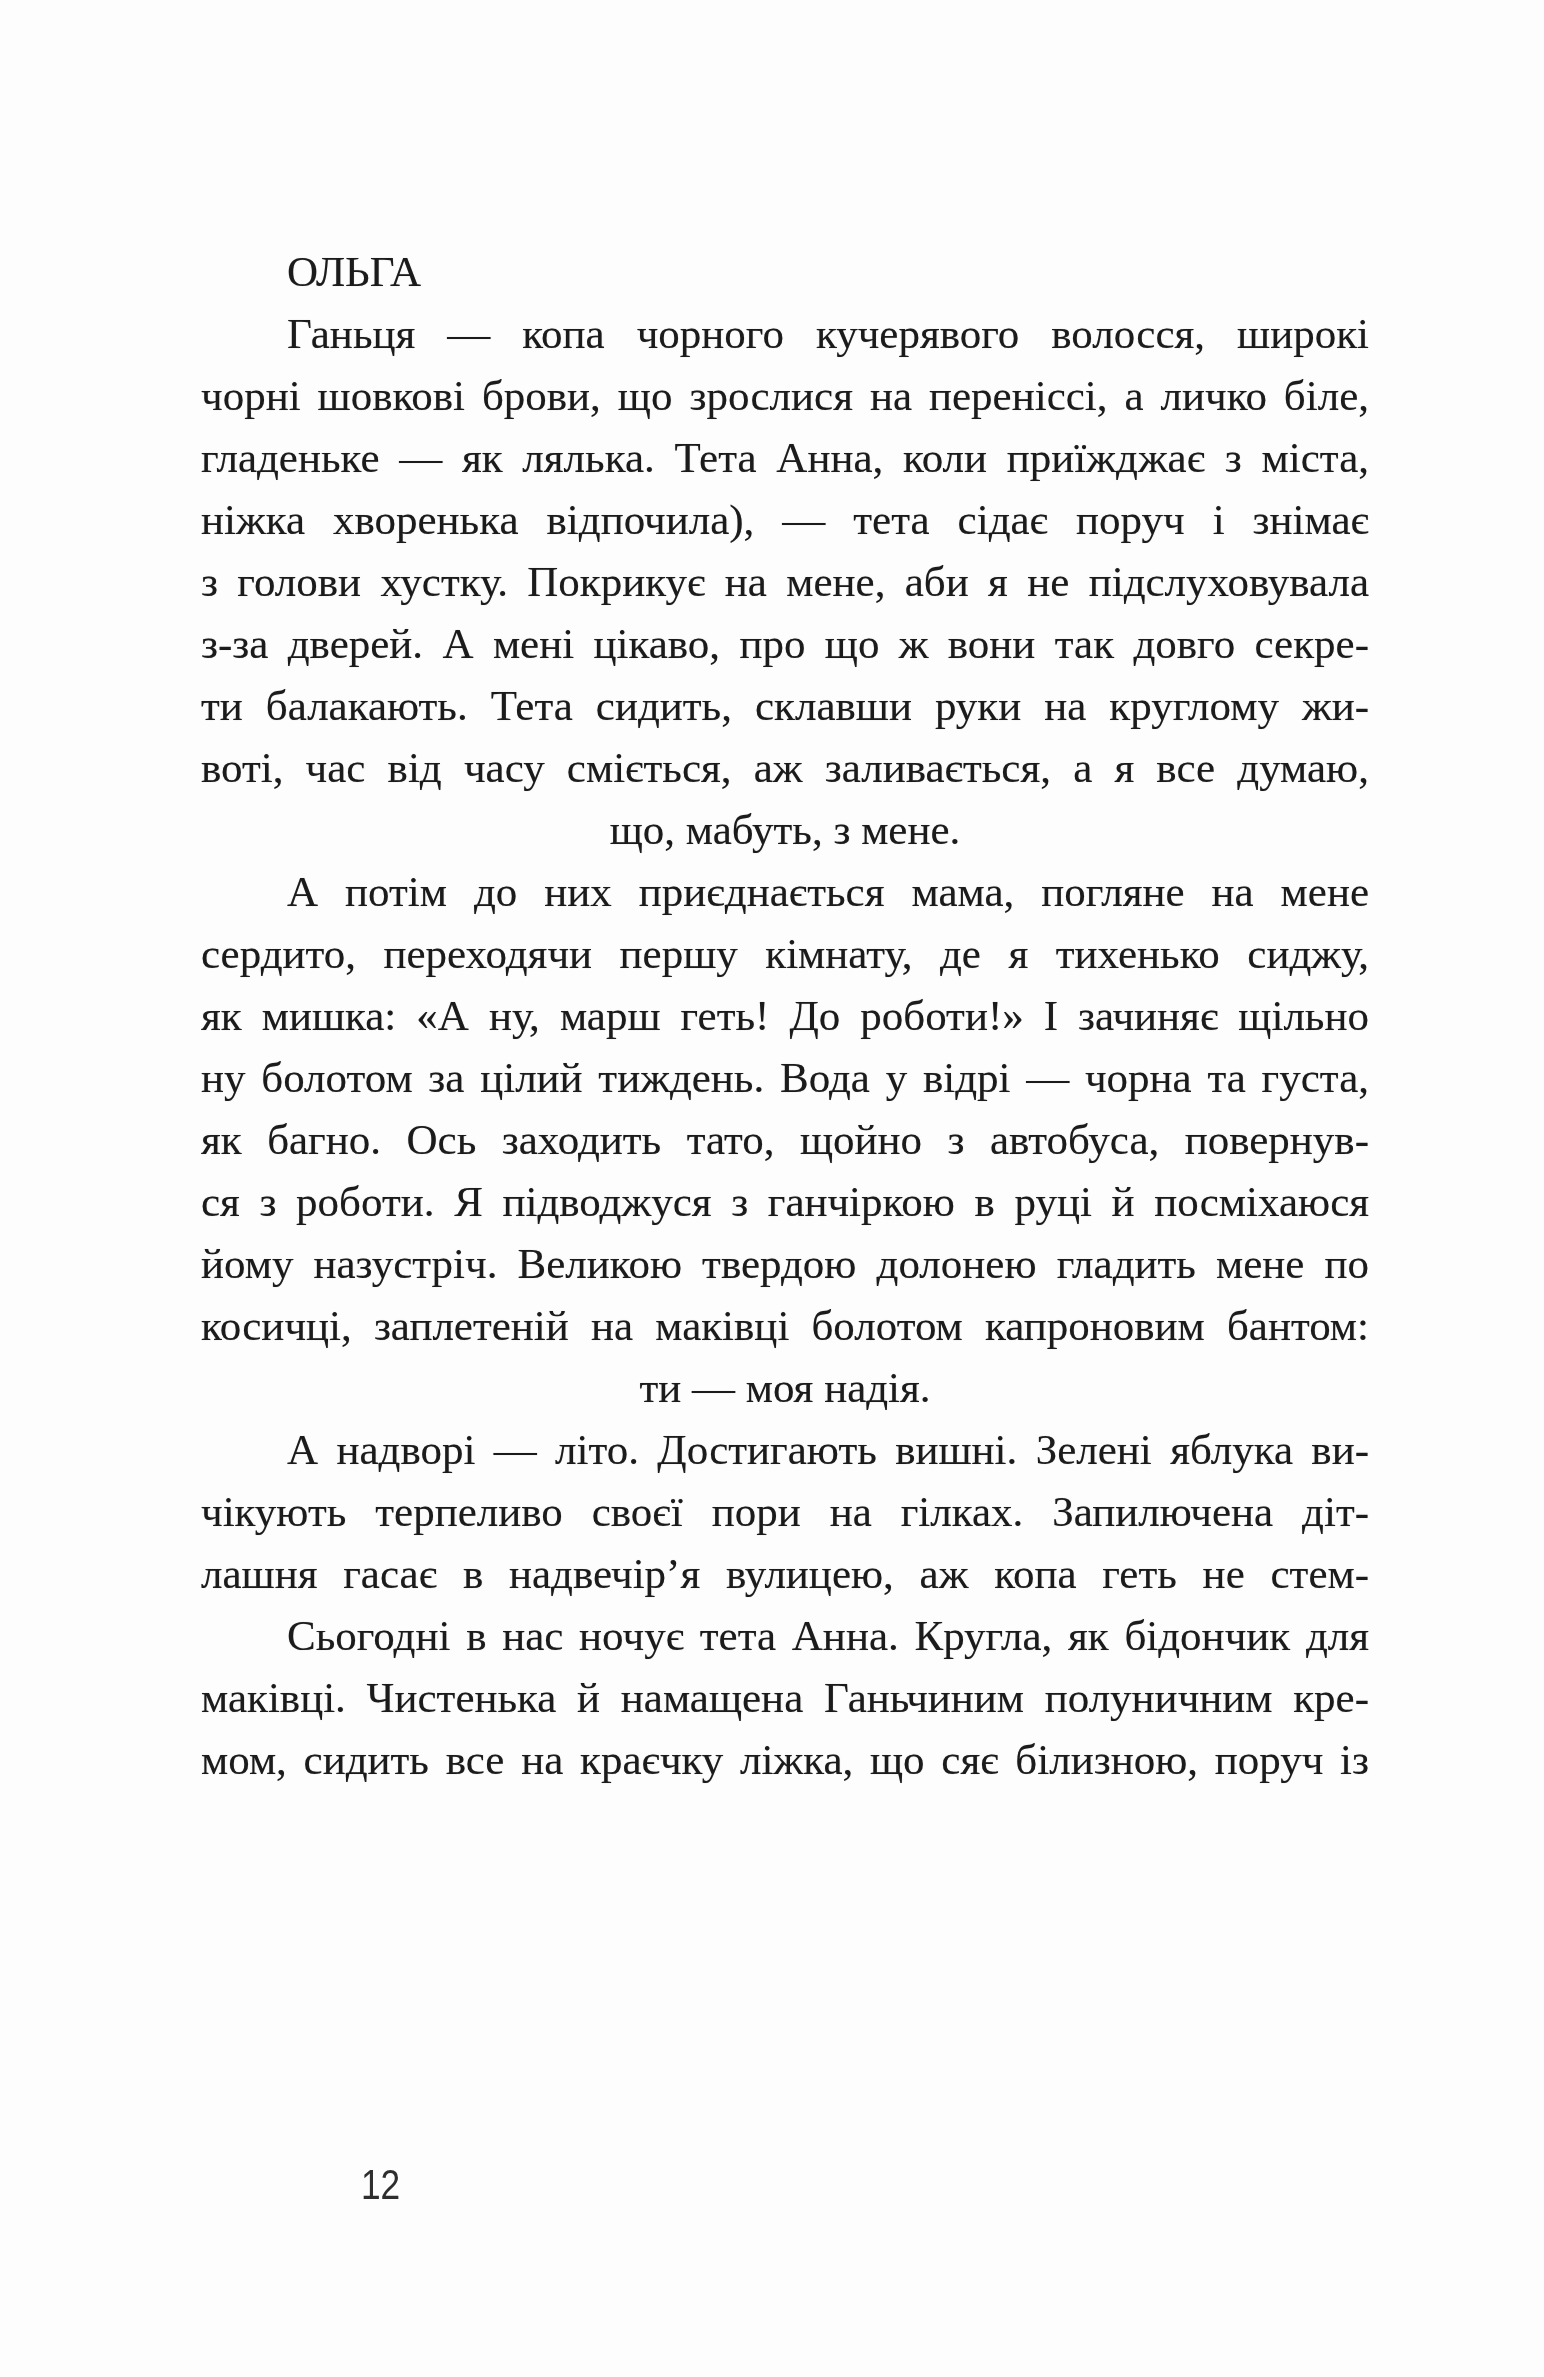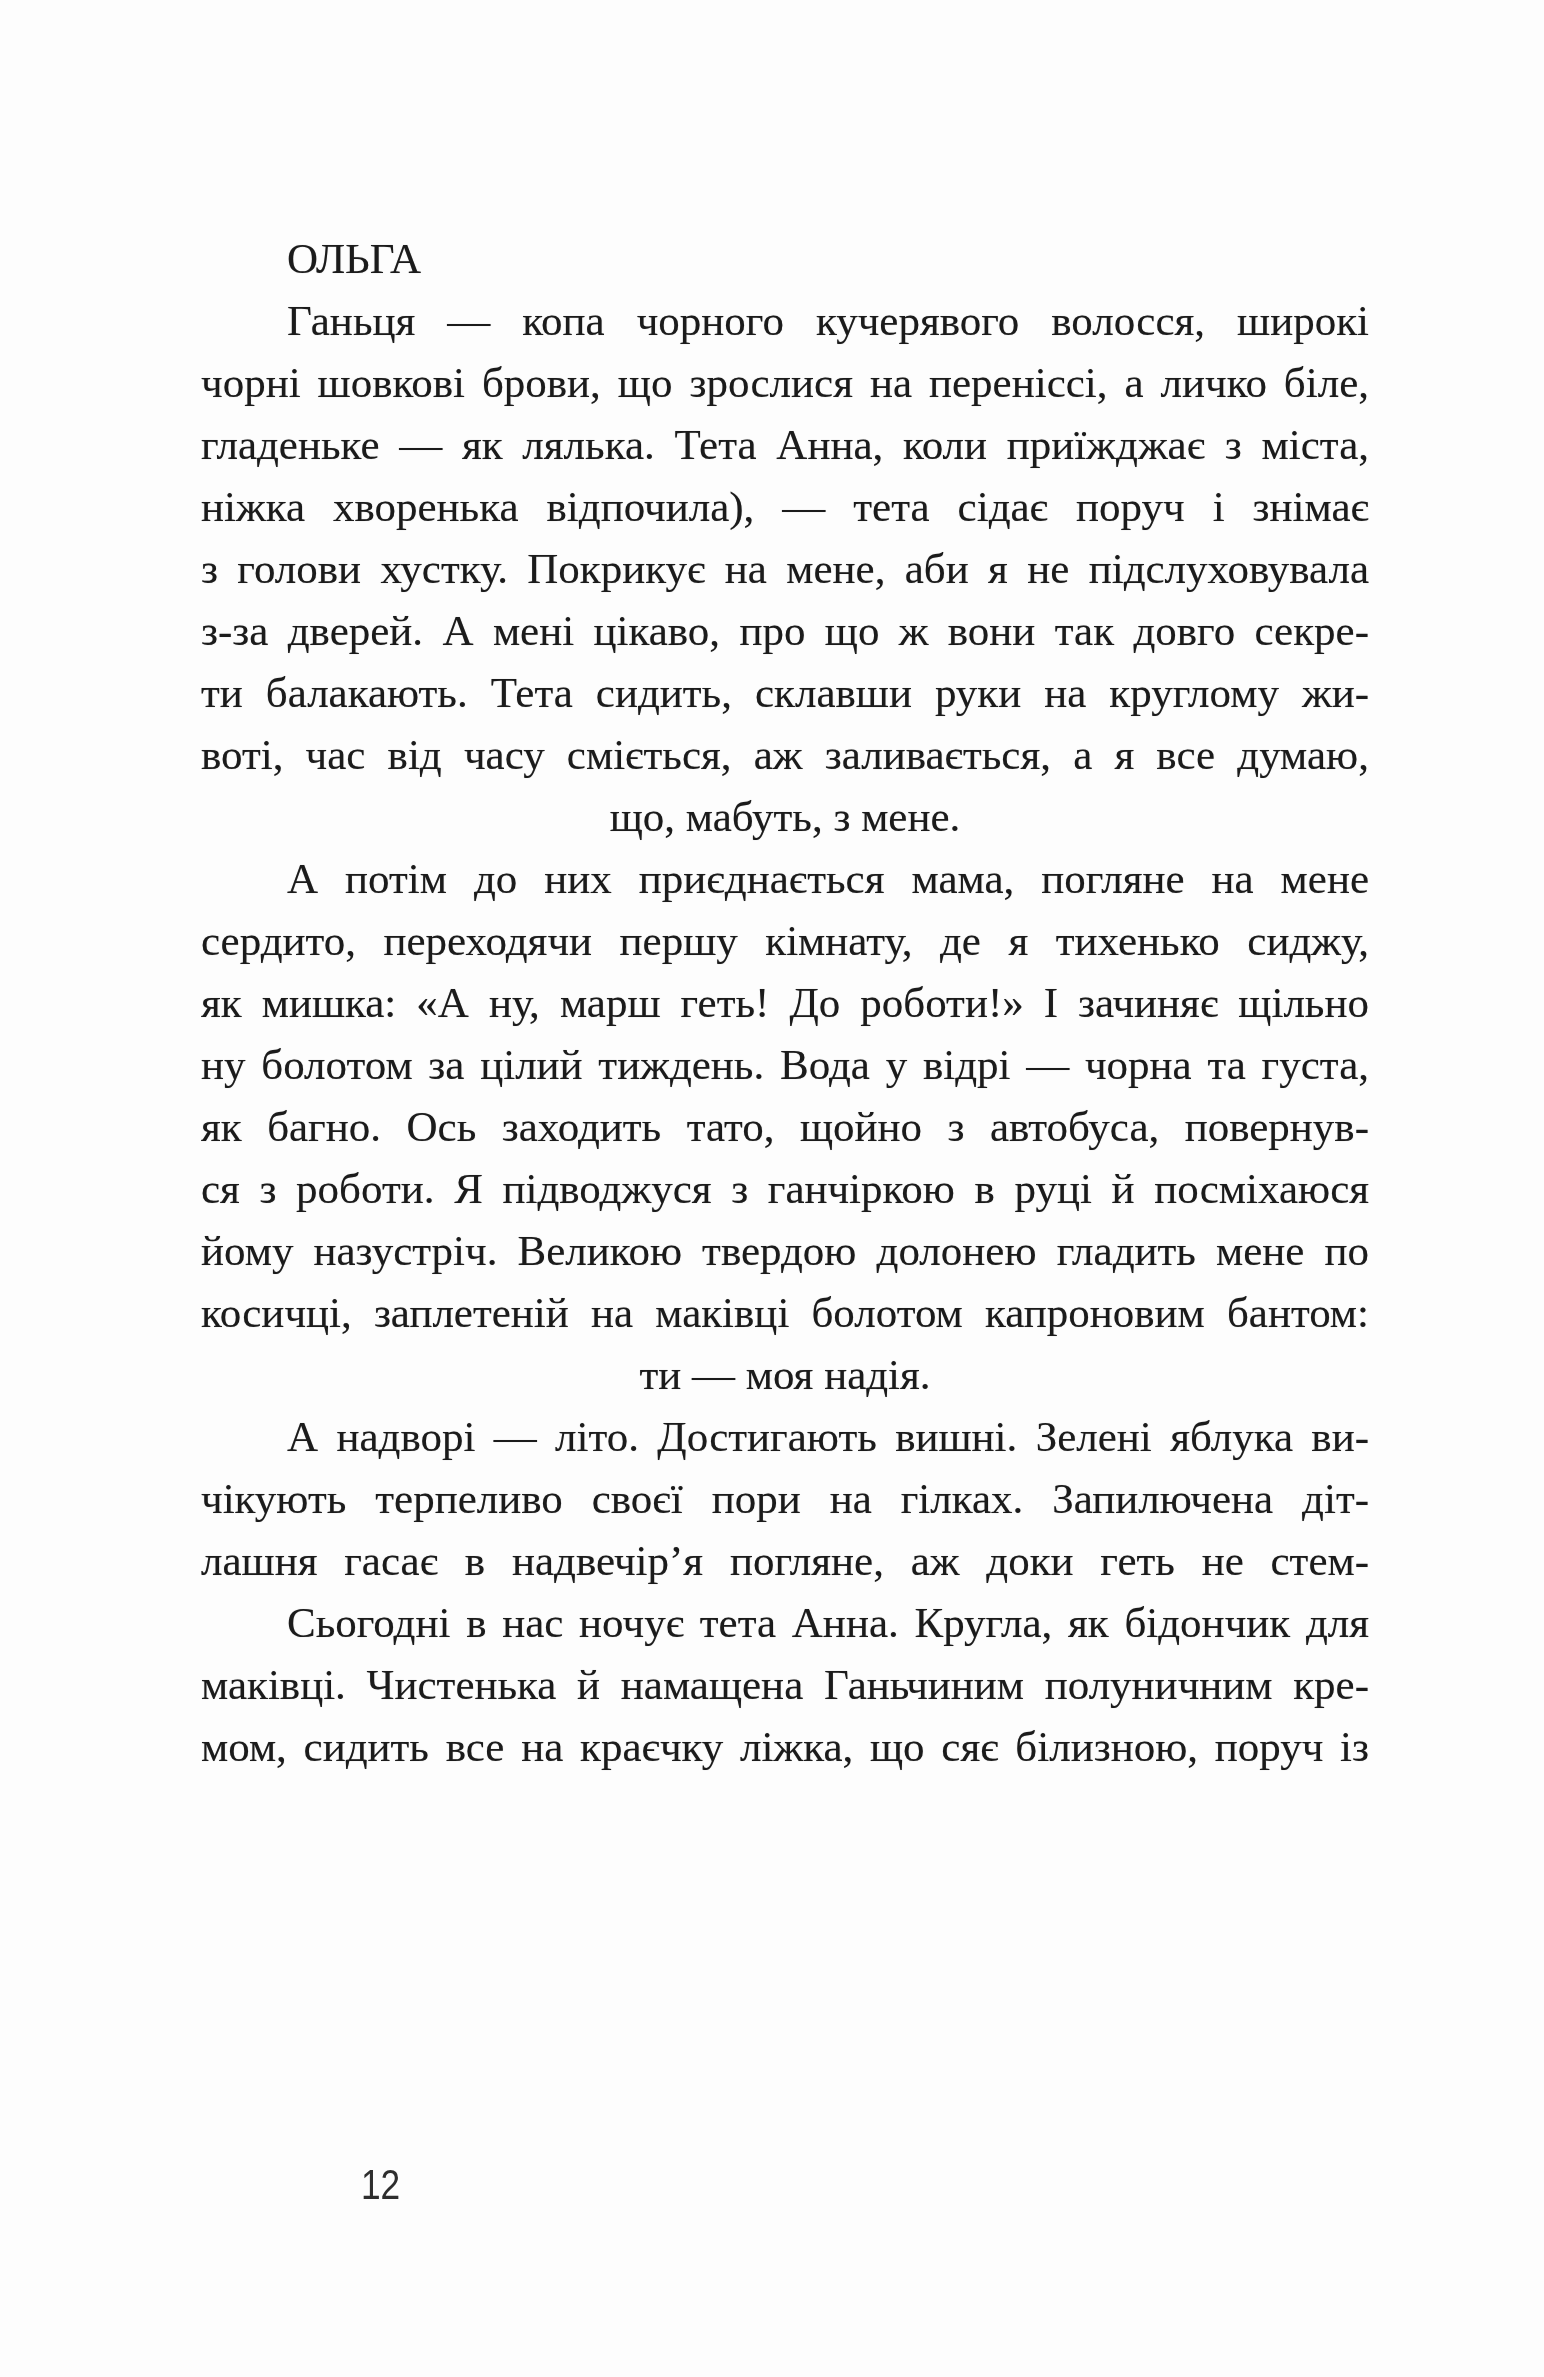--- a/index.html
+++ b/index.html
@@ -14,21 +14,21 @@
   .page {
     position: relative;
     width: 1545px;
     height: 2377px;
     background: #fdfdfd;
     font-family: "Liberation Serif", serif;
   }
   .text-block {
     position: absolute;
     left: 201px;
-    top: 228px;
+    top: 241px;
     width: 1168px;
     font-size: 43px;
     line-height: 62px;
     text-shadow: 0 0 0.8px rgba(20,20,20,0.4);
   }
   .line {
     height: 62px;
     overflow: hidden;
     text-align: justify;
   }
@@ -79,21 +79,21 @@
         <div class="line just">сердито, переходячи першу кімнату, де я тихенько сиджу,</div>
         <div class="line just">як мишка: «А ну, марш геть! До роботи!» І зачиняє щільно</div>
         <div class="line just">ну болотом за цілий тиждень. Вода у відрі — чорна та густа,</div>
         <div class="line just">як багно. Ось заходить тато, щойно з автобуса, повернув-</div>
         <div class="line just">ся з роботи. Я підводжуся з ганчіркою в руці й посміхаюся</div>
         <div class="line just">йому назустріч. Великою твердою долонею гладить мене по</div>
         <div class="line just">косичці, заплетеній на маківці болотом капроновим бантом:</div>
         <div class="line left">ти — моя надія.</div>
         <div class="line indent just">А надворі — літо. Достигають вишні. Зелені яблука ви-</div>
         <div class="line just">чікують терпеливо своєї пори на гілках. Запилючена діт-</div>
-        <div class="line just">лашня гасає в надвечір’я погляне, аж доки геть не стем-</div>
+        <div class="line just">лашня гасає в надвечір’я вулицею, аж копа геть не стем-</div>
         <div class="line indent just">Сьогодні в нас ночує тета Анна. Кругла, як бідончик для</div>
         <div class="line just">маківці. Чистенька й намащена Ганьчиним полуничним кре-</div>
         <div class="line just">мом, сидить все на краєчку ліжка, що сяє білизною, поруч із</div>
       </div>
   </div>
   <div class="page-number" style="color: rgb(46, 46, 46);">12</div>
 </div>
 
 
 </body></html>

